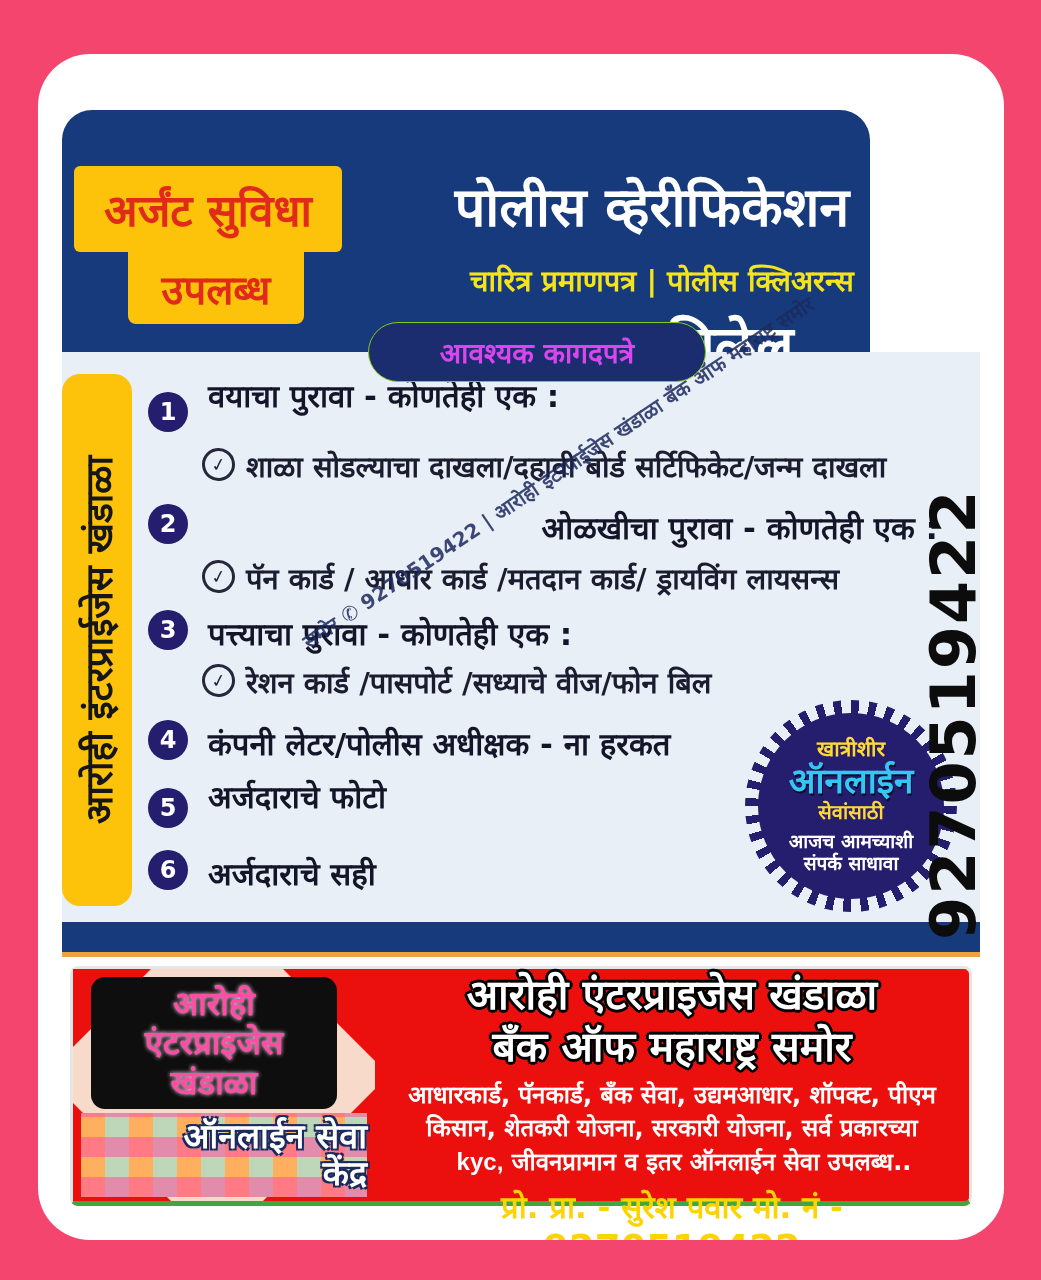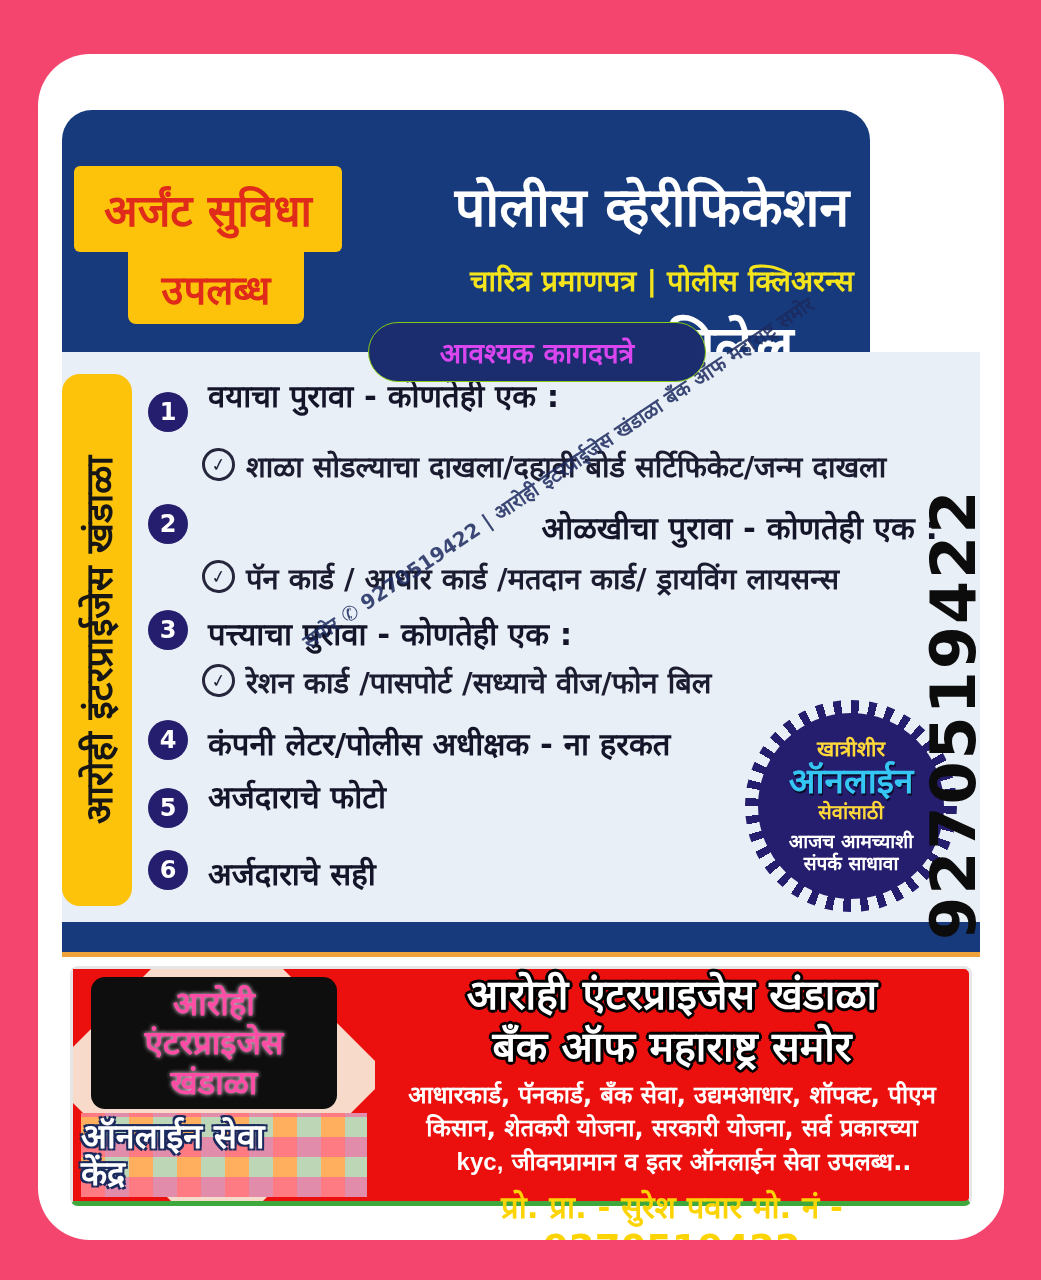--- a/index.html
+++ b/index.html
@@ -137,21 +137,21 @@
   .logo-black div{
     color:#ff4da6;font-size:33px;font-weight:800;
     text-shadow:0 0 4px rgba(255,230,245,.95);
   }
   .plaid{
     position:absolute;left:8px;top:144px;width:286px;height:84px;z-index:2;
     background-color:#ffd9a0;
     background-image:
       repeating-linear-gradient(0deg, rgba(255,80,160,.55) 0 20px, rgba(255,255,255,0) 20px 40px),
       repeating-linear-gradient(90deg, rgba(255,140,40,.55) 0 24px, rgba(80,210,220,.38) 24px 48px);
-    display:flex;flex-direction:column;align-items:flex-start;justify-content:center;line-height:1.1;
+    display:flex;flex-direction:column;align-items:flex-end;justify-content:center;line-height:1.1;
   }
   .plaid div{
     color:#ffffff;font-size:34px;font-weight:800;
     text-shadow:-2px -2px 0 #1b2a5e,2px -2px 0 #1b2a5e,-2px 2px 0 #1b2a5e,2px 2px 0 #1b2a5e;
   }
   .banner-right{
     position:absolute;left:302px;top:0;width:594px;height:284px;text-align:center;
   }
   .banner-head{
     color:#ffffff;font-size:41px;font-weight:800;line-height:52px;

